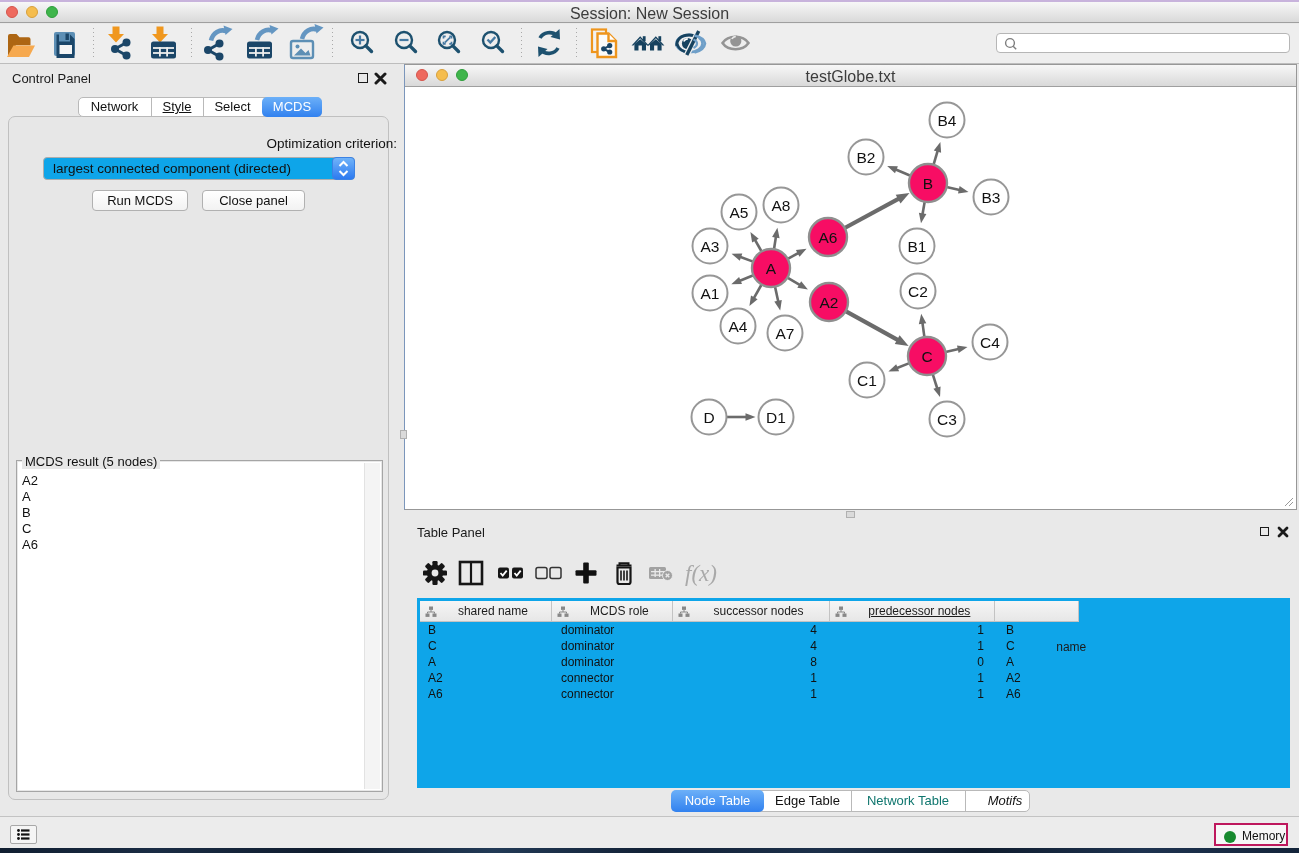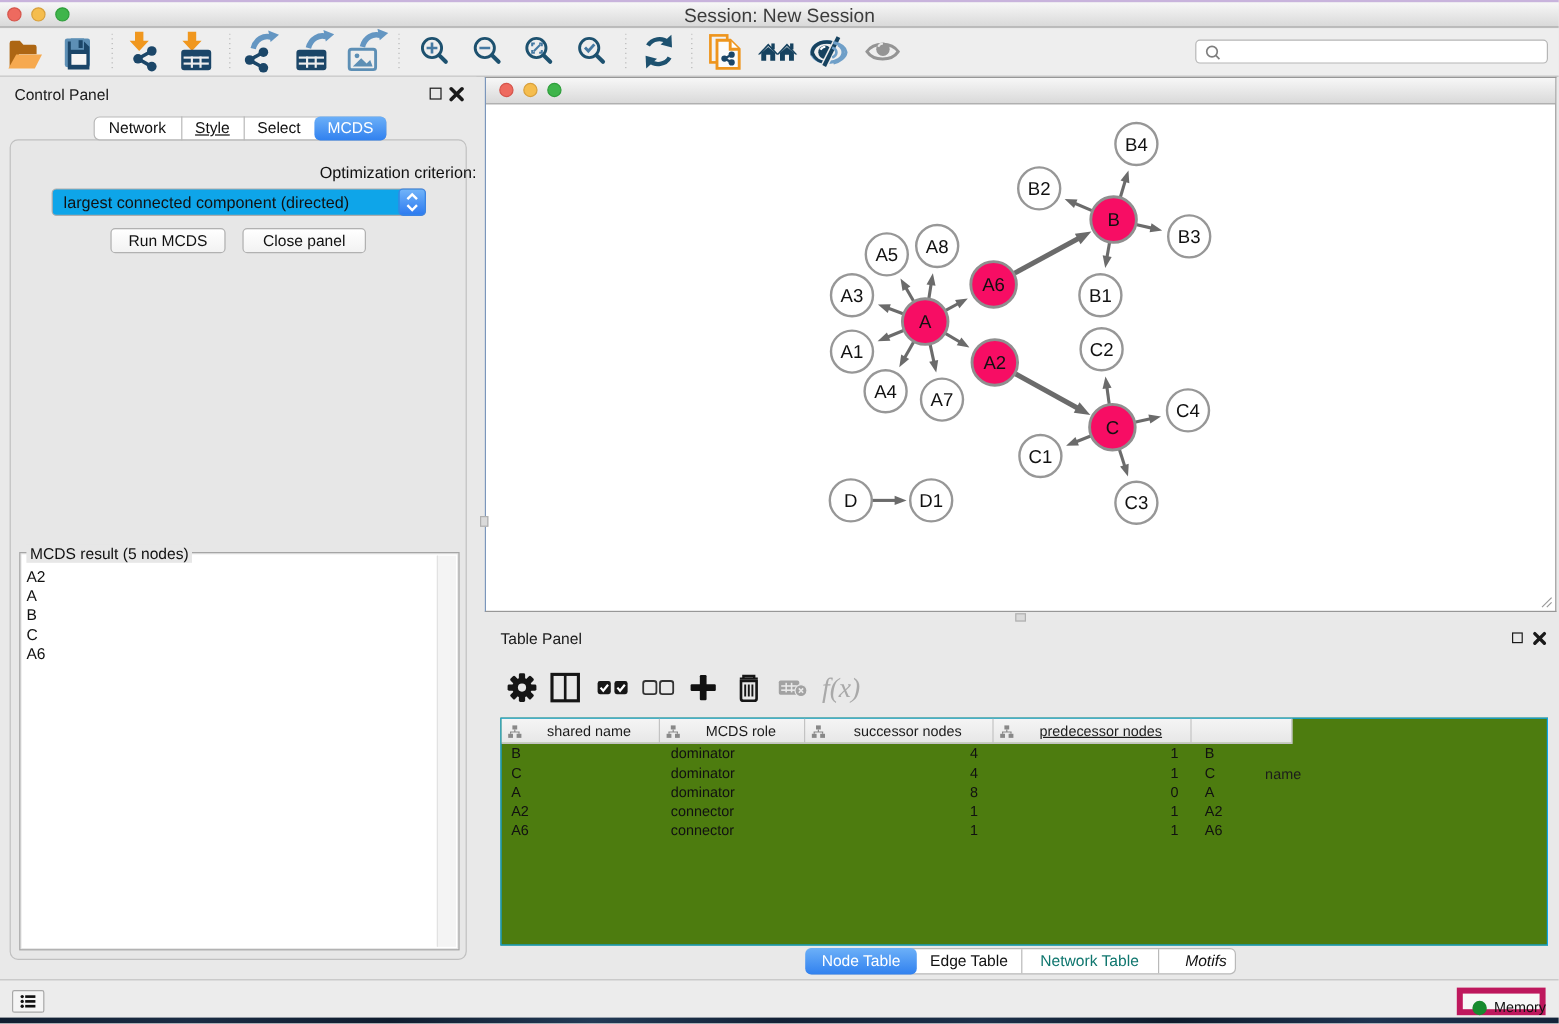--- a/index.html
+++ b/index.html
@@ -162,20 +162,21 @@
   <div class="abs" style="left:22px;top:390px;background:#e7e7e7;padding:0 3px;font-size:13px;color:#111;">MCDS result (5 nodes)</div>
   <div class="abs" style="left:364px;top:399px;width:16px;height:326px;background:#f4f4f4;border-left:1px solid #e2e2e2;"></div>
   <div class="abs" style="left:22px;top:409px;font-size:13px;color:#111;line-height:16px;">A2<br>A<br>B<br>C<br>A6</div>
 </div>
 
 <div class="abs" style="left:404px;top:64px;width:893px;height:446px;background:#fff;border:1px solid #979797;border-left:1px solid #7b96bb;">
   <div class="titlebar abs" style="left:0;top:0;width:891px;height:22px;">
     <div class="tl r" style="left:11px;top:4px;"></div>
     <div class="tl y" style="left:31px;top:4px;"></div>
     <div class="tl g" style="left:51px;top:4px;"></div>
+    <div class="ttext" style="top:3px;">testGlobe.txt</div>
   </div>
   <svg class="abs" style="left:0;top:22px;" width="891" height="422" viewBox="0 0 891 422" font-family="Liberation Sans, sans-serif">
 <line x1="348.4" y1="188.2" x2="333.7" y2="194.2" stroke="#6b6b6b" stroke-width="2.6"></line>
 <polygon points="326.3,197.3 334.1,190.0 337.0,197.0" fill="#6b6b6b"></polygon>
 <line x1="348.1" y1="174.6" x2="334.2" y2="169.5" stroke="#6b6b6b" stroke-width="2.6"></line>
 <polygon points="326.6,166.8 337.3,166.6 334.8,173.8" fill="#6b6b6b"></polygon>
 <line x1="356.6" y1="197.5" x2="348.3" y2="212.1" stroke="#6b6b6b" stroke-width="2.6"></line>
 <polygon points="344.4,219.0 346.0,208.4 352.6,212.2" fill="#6b6b6b"></polygon>
 <line x1="356.6" y1="164.5" x2="349.4" y2="151.9" stroke="#6b6b6b" stroke-width="2.6"></line>
 <polygon points="345.4,145.0 353.7,151.8 347.1,155.5" fill="#6b6b6b"></polygon>
@@ -294,21 +295,21 @@
 <rect x="244" y="12" width="17" height="12" rx="1.5" fill="#a2a2a2"></rect>
 <rect x="246" y="16" width="13" height="1.3" fill="#e9e9e9"></rect>
       <rect x="246" y="19.5" width="13" height="1.3" fill="#e9e9e9"></rect>
 <rect x="249.5" y="14" width="1.3" height="8" fill="#e9e9e9"></rect>
       <rect x="254" y="14" width="1.3" height="8" fill="#e9e9e9"></rect>
 <circle cx="262.5" cy="20.5" r="5" fill="#a2a2a2" stroke="#e9e9e9" stroke-width="1"></circle>
 <path d="M260.7,18.7 l3.6,3.6 M264.3,18.7 l-3.6,3.6" stroke="#e9e9e9" stroke-width="1.4"></path>
 <text x="280" y="26" font-family="Liberation Serif, serif" font-style="italic" font-size="23" fill="#a9a9a9">f(x)</text>
   </svg>
 
-  <div class="abs" style="left:12px;top:79px;width:873px;height:190px;background:#4d7c0f;border:1px solid #0ea5e9;">
+  <div class="abs" style="left:12px;top:79px;width:873px;height:190px;background:#0ea5e9;border:3px solid #0ea5e9;">
     <div class="abs" style="left:0;top:0;width:659px;height:21px;background:linear-gradient(#f5f5f5,#e7e7e7);border-bottom:1px solid #c3c3c3;"></div>
 <div class="abs" style="left:0px;top:0;width:131.8px;height:21px;border-right:1px solid #c3c3c3;"></div>
 <div class="abs" style="left:14px;top:3px;width:117.80000000000001px;height:15px;font-size:12px;color:#1c1c1c;text-align:center;line-height:15px;">shared name</div>
 <svg class="abs" style="left:5px;top:5px;" width="12" height="12" viewBox="0 0 12 12">
         <rect x="4" y="0.5" width="4" height="3.4" fill="#888"></rect>
         <rect x="0.5" y="7.5" width="4" height="3.4" fill="#888"></rect>
         <rect x="7.5" y="7.5" width="4" height="3.4" fill="#888"></rect>
         <path d="M6,4 v2 M2.5,7.5 v-1.5 h7 v1.5" fill="none" stroke="#888" stroke-width="1"></path>
       </svg>
 <div class="abs" style="left:131.8px;top:0;width:121.19999999999999px;height:21px;border-right:1px solid #c3c3c3;"></div>
@@ -377,18 +378,18 @@
   <div class="abs" style="left:10px;top:8px;width:27px;height:19px;background:#f5f5f5;border:1px solid #a8a8a8;border-radius:2px;">
     <svg width="25" height="17" viewBox="0 0 25 17">
       <circle cx="7.5" cy="4.5" r="1.4" fill="#111"></circle>
         <circle cx="7.5" cy="8.5" r="1.4" fill="#111"></circle>
         <circle cx="7.5" cy="12.5" r="1.4" fill="#111"></circle>
       <rect x="10" y="3.4" width="8.5" height="2.2" fill="#111"></rect>
         <rect x="10" y="7.4" width="8.5" height="2.2" fill="#111"></rect>
         <rect x="10" y="11.4" width="8.5" height="2.2" fill="#111"></rect>
     </svg>
   </div>
-  <div class="abs" style="left:1214px;top:6px;width:74px;height:23px;background:#f7f7f7;border:5px solid #be185d;">
+  <div class="abs" style="left:1214px;top:6px;width:74px;height:23px;background:#f7f7f7;border:2px solid #be185d;">
     <div class="abs" style="left:8px;top:5.5px;width:12px;height:12px;border-radius:50%;background:#188a2f;"></div>
     <div class="abs" style="left:26px;top:4px;font-size:12px;color:#111;">Memory</div>
   </div>
 </div>
 <div class="abs" style="left:0;top:848px;width:1299px;height:5px;background:linear-gradient(90deg,#101e30 0%,#1a2c44 12%,#0f1c2e 25%,#223a56 38%,#122136 50%,#1c304a 63%,#0e1b2c 75%,#1e3350 88%,#13243a 100%);"></div>
 
 </body></html>

